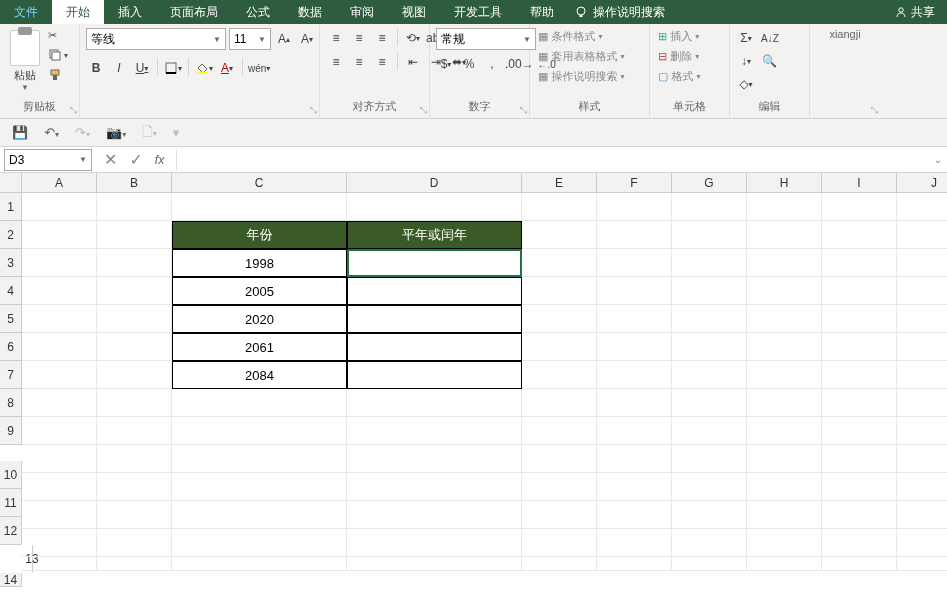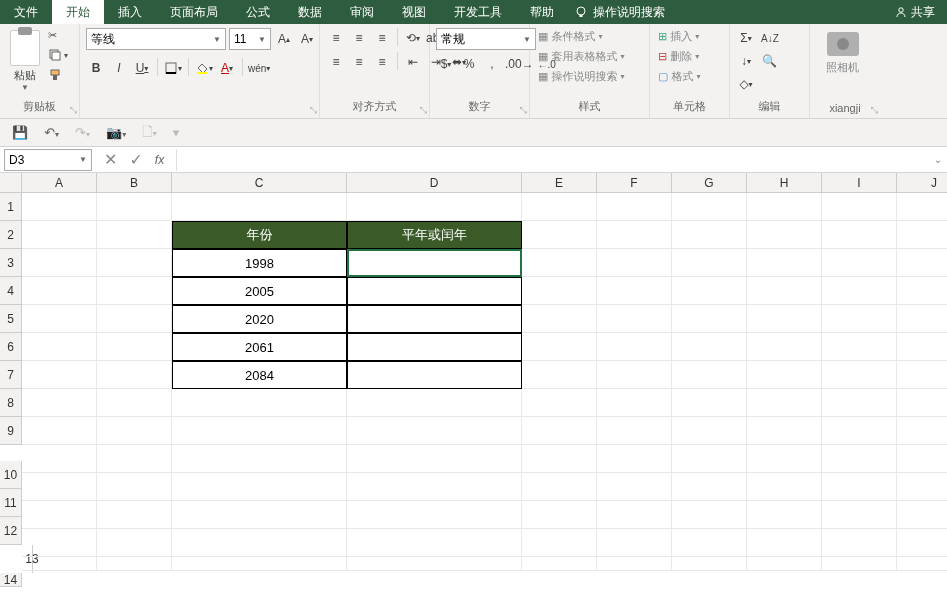--- a/index.html
+++ b/index.html
@@ -1,20 +1,20 @@
 <!DOCTYPE html>
 <html><head>
 <meta charset="utf-8">
 <style>
 *{margin:0;padding:0;box-sizing:border-box;font-family:"Microsoft YaHei","SimSun",sans-serif;}
 body{background:#fff;width:947px;height:611px;overflow:hidden;position:relative;}
 .tabbar{background:#2e5c3e;height:24px;display:flex;align-items:center;color:#fff;font-size:12px;padding:0 0 0 0;}
 .tab{padding:0 14px;height:24px;display:flex;align-items:center;cursor:pointer;}
 .tab.active{background:#fff;color:#2e5c3e;}
-.tab.file{color:#ffffff;}
+.tab.file{color:#7dd3fc;}
 .tell{display:flex;align-items:center;gap:5px;margin-left:6px;}
 .share{margin-left:auto;margin-right:12px;display:flex;align-items:center;gap:4px;}
 .ribbon{background:#f3f2f1;height:95px;display:flex;border-bottom:1px solid #d4d4d4;}
 .group{border-right:1px solid #e1dfdd;padding:4px 6px 2px 6px;display:flex;flex-direction:column;justify-content:space-between;position:relative;}
 .group-label{font-size:11px;color:#666;text-align:center;padding-bottom:2px;}
 .group-body{flex:1;display:flex;align-items:flex-start;}
 .launcher{position:absolute;right:2px;bottom:2px;font-size:9px;color:#999;}
 .paste-btn{display:flex;flex-direction:column;align-items:center;gap:0;padding:2px 4px;}
 .paste-icon{width:30px;height:36px;background:linear-gradient(#fff,#fff);border:1px solid #ccc;border-radius:2px;position:relative;}
 .paste-icon::before{content:"";position:absolute;top:-4px;left:7px;width:14px;height:8px;background:#999;border-radius:2px;}
@@ -291,26 +291,20 @@
           <div class="rbtn">
               <span>🔍</span>
             </div>
         </div>
       </div>
     </div>
     <div class="group-label">编辑</div>
   </div>
 
   <div class="group" style="width:70px;border-right:none">
-    <div class="group-body">
-      <div class="camera-box">
-        <div class="cam-icon"></div>
-        <div style="font-size:11px;color:#888">照相机</div>
-      </div>
-    </div>
     <div class="group-label">xiangji</div>
     <div class="launcher">⤡</div>
   </div>
 </div>
 
 <div class="qat">
   <span class="qat-btn"><span>💾</span></span>
   <span class="qat-btn"><span>↶</span><span style="font-size:8px">▾</span></span>
   <span class="qat-btn" style="color:#bbb"><span>↷</span><span style="font-size:8px">▾</span></span>
   <span class="qat-btn"><span>📷</span><span style="font-size:8px">▾</span></span>

